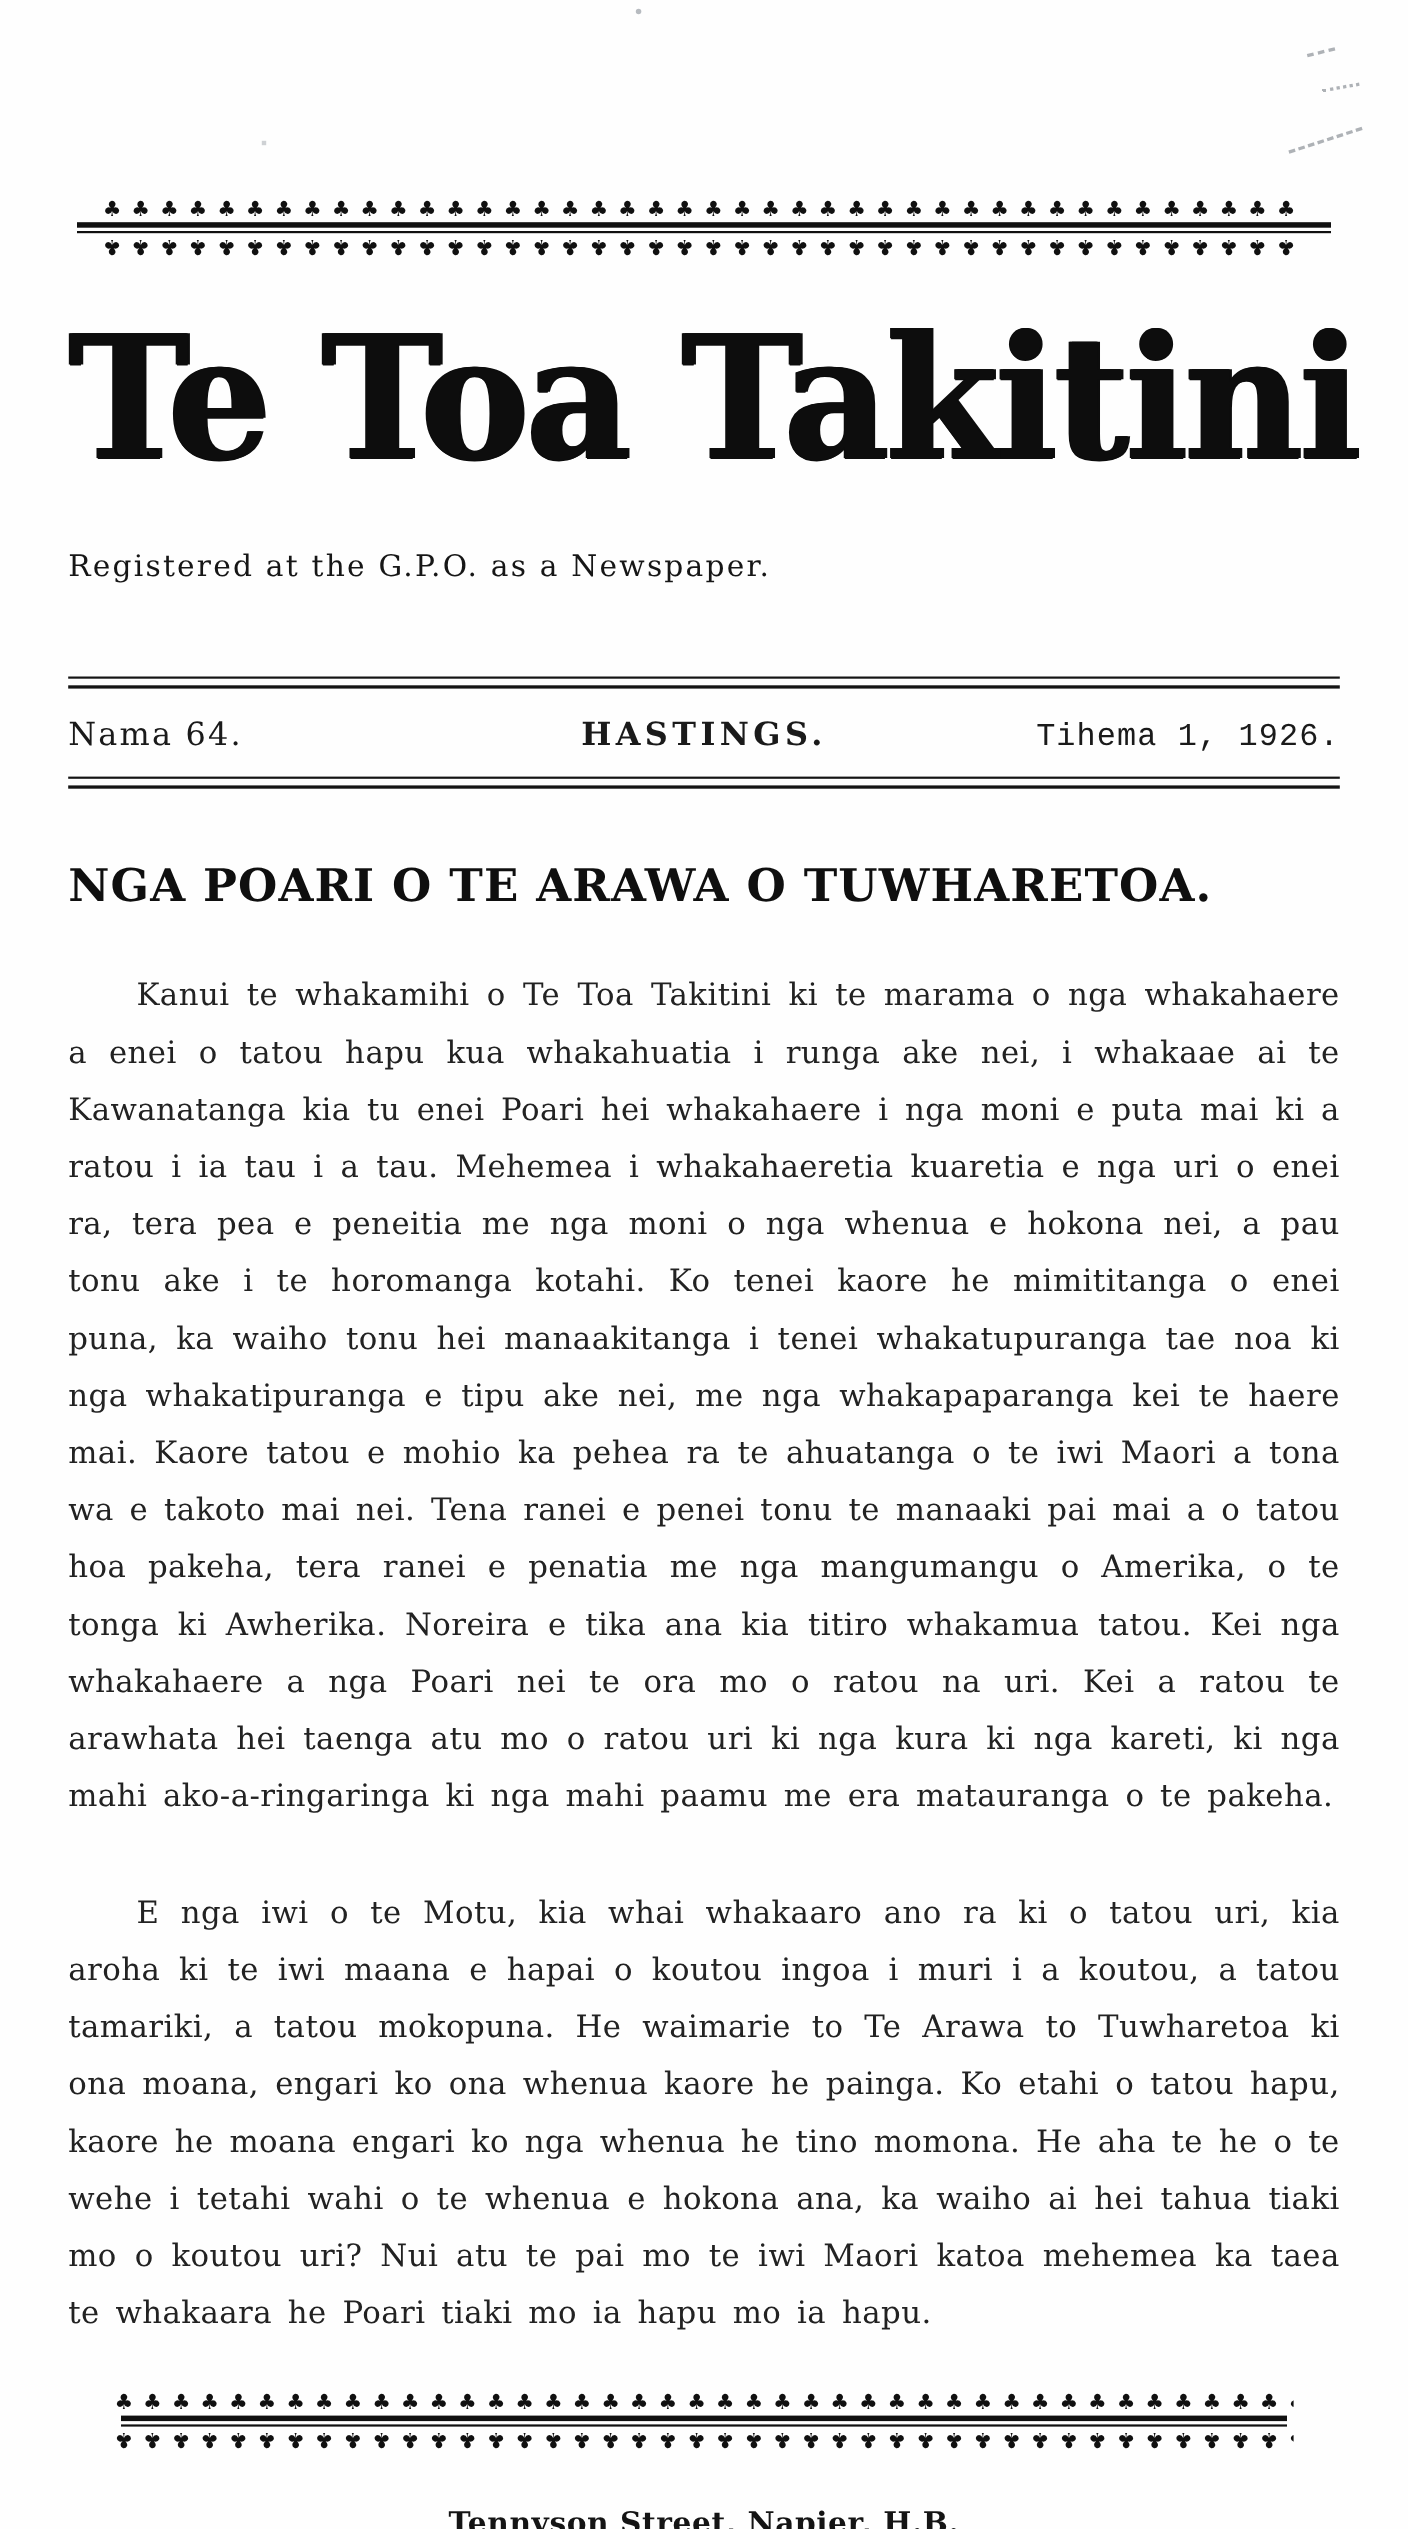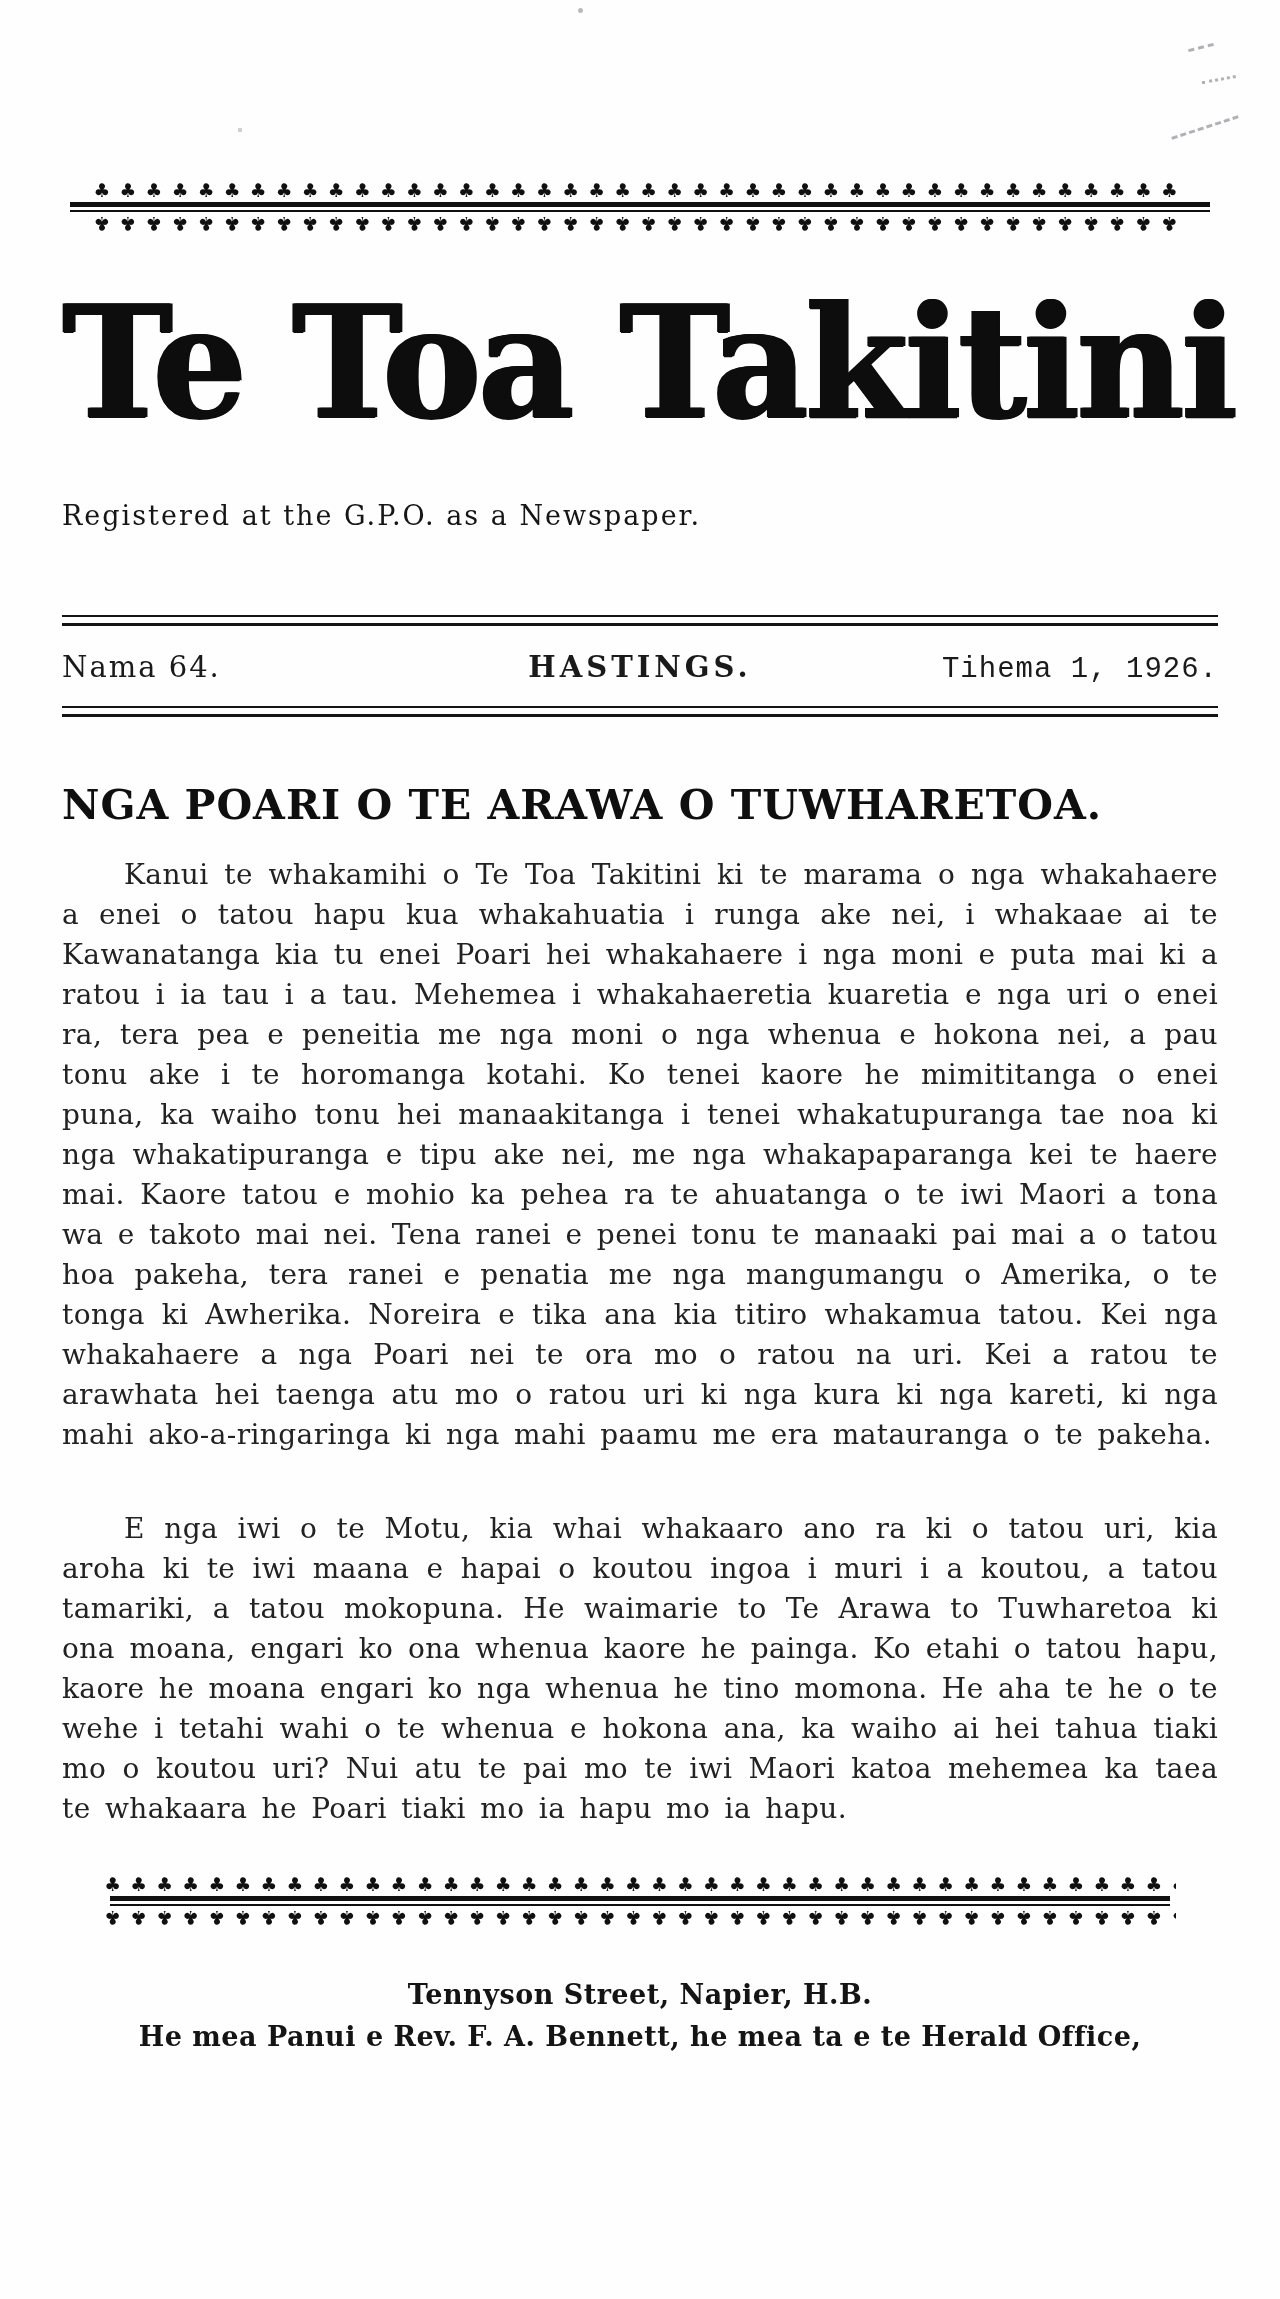--- a/index.html
+++ b/index.html
@@ -92,42 +92,41 @@
   .rule-double.first { margin-top: 84px; }
   .rule-double.second { margin-top: 20px; }
 
   
   .dateline {
     display: flex;
     align-items: baseline;
     margin-top: 24px;
     font-size: 29px;
     color: #1a1a1a;
-    justify-content: flex-end;
   }
   .dateline .slot { flex: 1; }
   .dateline .slot.left   { text-align: left; letter-spacing: 2px; }
   .dateline .slot.center { text-align: center; letter-spacing: 4px; font-weight: bold; }
   .dateline .slot.right  { text-align: right; letter-spacing: 1px; font-family: Liberation Mono, monospace; }
 
   
   .headline {
     margin: 64px 0 0 0;
     text-align: left;
     font-weight: bold;
     font-size: 41px;
     line-height: 48px;
     letter-spacing: 1px;
     color: #0f0f0f;
     white-space: nowrap;
   }
   .body-para {
-    margin: 26px 0 0 0;
+    margin: 50px 0 0 0;
     font-size: 28px;
-    line-height: 40px;
+    line-height: 52px;
     letter-spacing: 0.4px;
     word-spacing: 5px;
     text-align: justify;
     text-indent: 62px;
     color: #222222;
   }
   .body-para.second {
     margin-top: 54px;
   }
 

